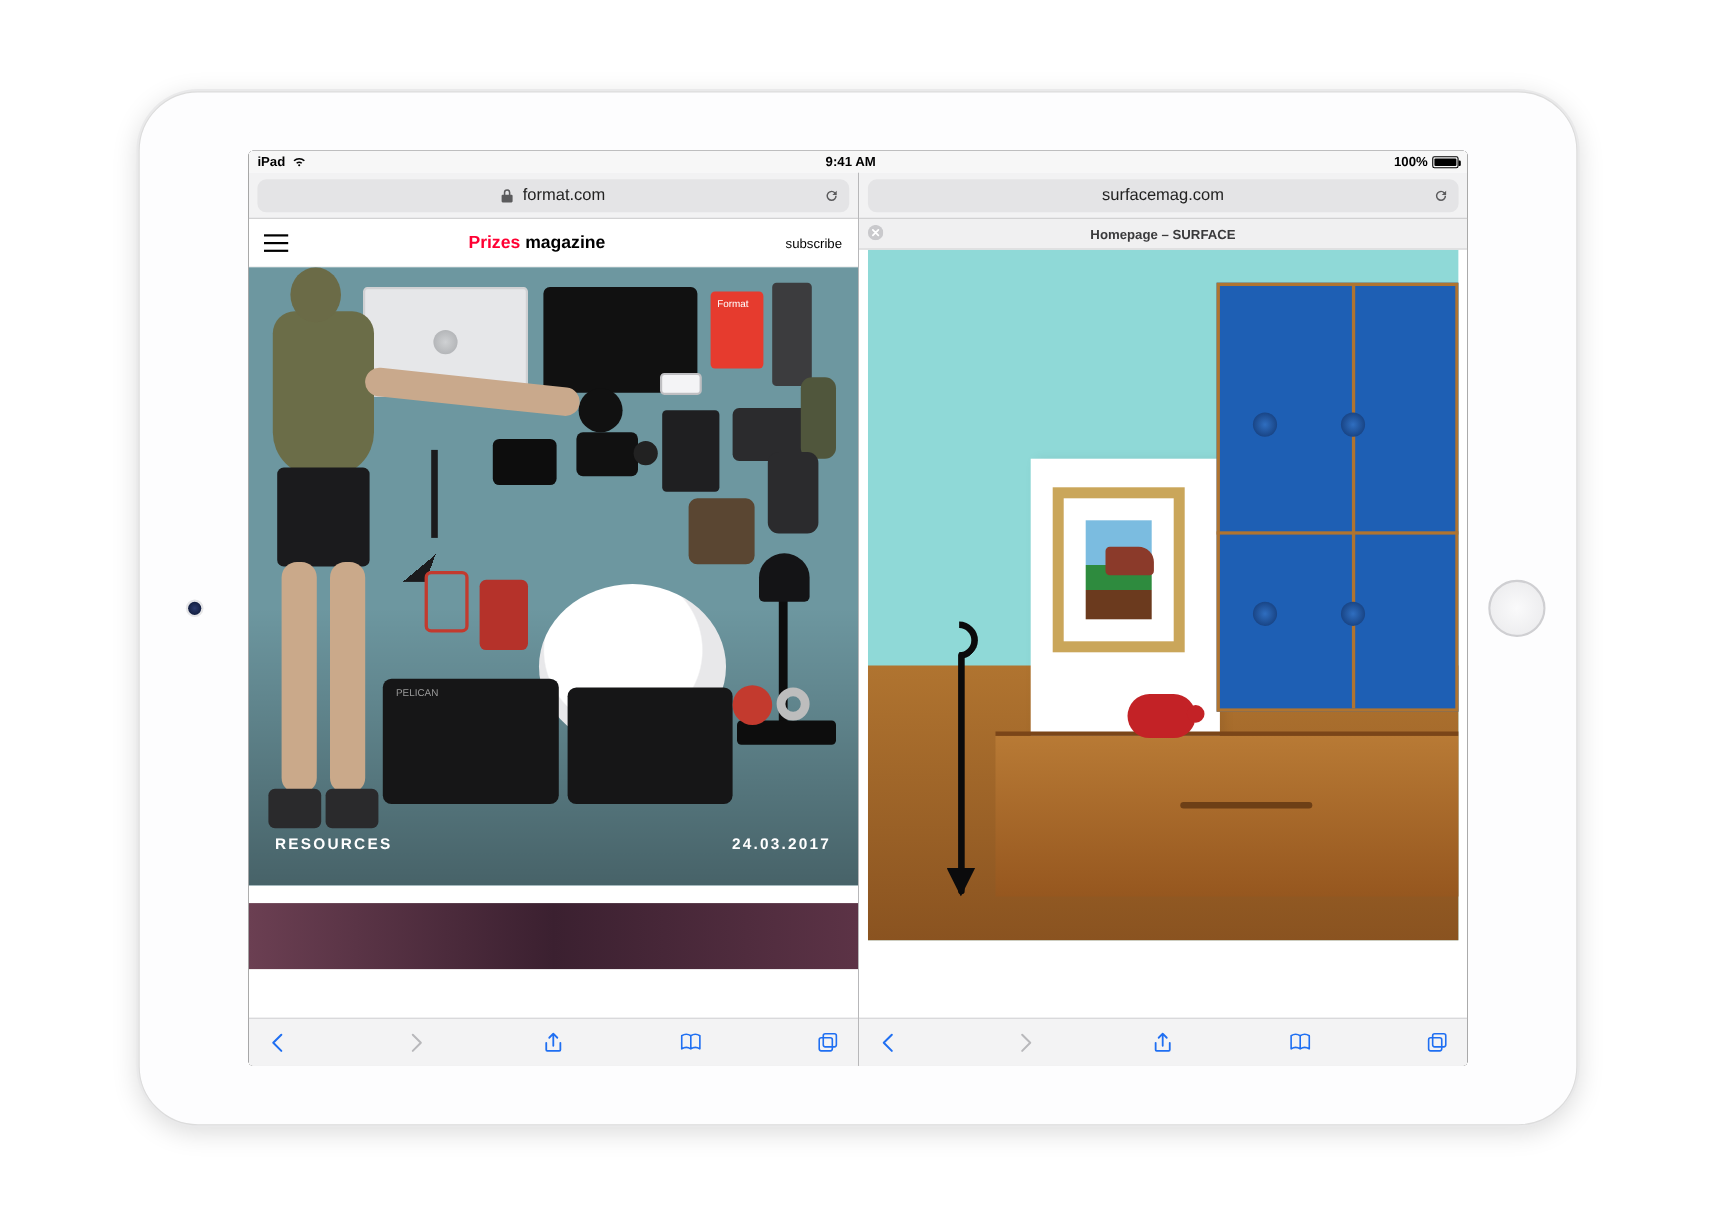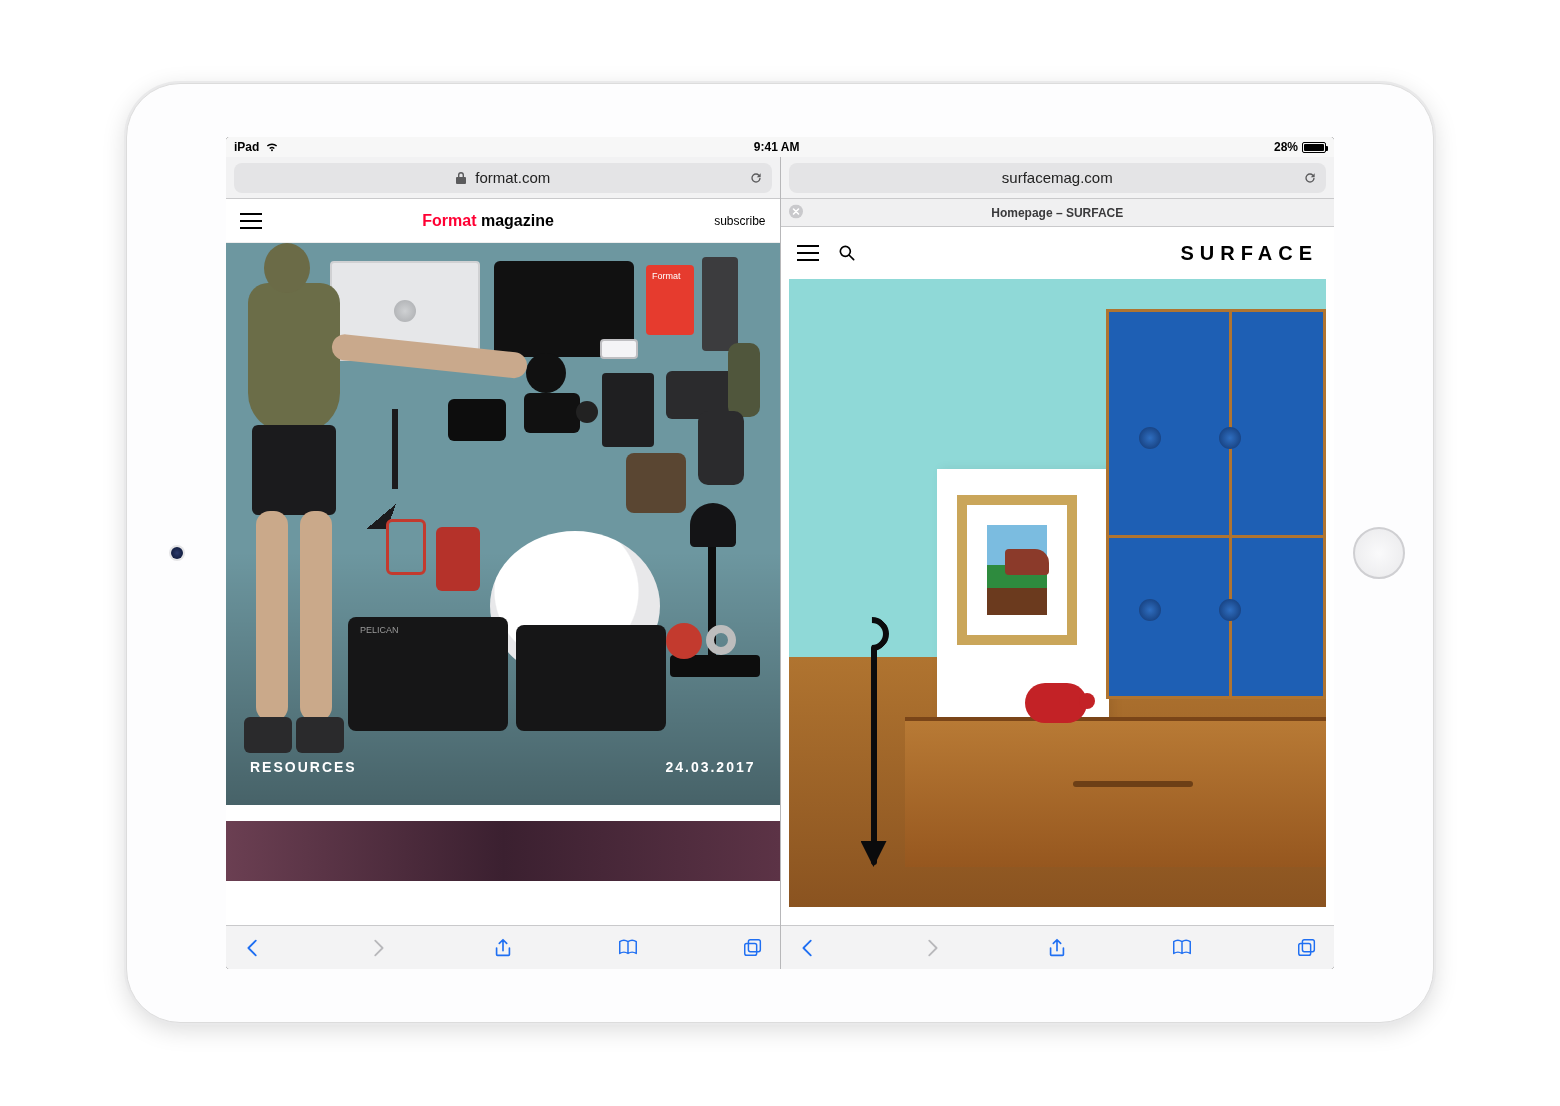--- a/index.html
+++ b/index.html
@@ -196,21 +196,21 @@
       <div class="status-bar">
         <div class="status-left">
           <span>iPad</span>
           <svg class="wifi-icon" viewBox="0 0 20 14">
             <path d="M10 13a1.4 1.4 0 100-2.8 1.4 1.4 0 000 2.8zM6 8.4a6 6 0 018 0l-1.4 1.4a4 4 0 00-5.2 0L6 8.4zM2.6 5a11 11 0 0114.8 0l-1.4 1.4a9 9 0 00-12 0L2.6 5z" fill="#000"></path>
           </svg>
         </div>
         <div style="font-weight:600;">9:41 AM</div>
         <div class="status-right">
           <span class="battery">
-            <span>28%</span>
+            <span>100%</span>
             <span class="battery-shell">
                 <span class="battery-fill"></span>
               </span>
           </span>
         </div>
       </div>
 
       <div class="split">
 
         <div class="pane">
@@ -229,21 +229,21 @@
           </div>
 
           <div class="webview">
             <div class="fmt-header">
               <div class="hamb">
                   <span></span>
                   <span></span>
                   <span></span>
                 </div>
               <div class="fmt-logo">
-                <span class="red">Format</span>
+                <span class="red">Prizes</span>
                 <span>magazine</span>
               </div>
               <a class="subscribe">subscribe</a>
             </div>
             <div class="fmt-hero">
 
               <div class="item laptop"></div>
               <div class="item tablet"></div>
               <div class="item redbk"></div>
               <div class="item pencils"></div>
@@ -332,32 +332,20 @@
             <span class="close-x">
               <svg width="14" height="14" viewBox="0 0 14 14">
                   <circle cx="7" cy="7" r="7" fill="#c9c9cc"></circle>
                   <path d="M4.5 4.5l5 5m0-5l-5 5" stroke="#fff" stroke-width="1.6" stroke-linecap="round"></path>
                 </svg>
             </span>
             <span class="title">Homepage – SURFACE</span>
           </div>
 
           <div class="webview">
-            <div class="srf-header">
-              <div class="hamb">
-                  <span></span>
-                  <span></span>
-                  <span></span>
-                </div>
-              <svg width="20" height="20" viewBox="0 0 24 24">
-                  <circle cx="10" cy="10" r="6" fill="none" stroke="#000" stroke-width="2"></circle>
-                  <path d="M15 15l5 5" stroke="#000" stroke-width="2" stroke-linecap="round"></path>
-                </svg>
-              <div class="srf-logo">SURFACE</div>
-            </div>
             <div class="srf-hero">
               <div class="srf-wall"></div>
               <div class="srf-wood"></div>
               <div class="srf-whitewall"></div>
               <div class="srf-frame">
                   <div class="srf-art"></div>
                 </div>
               <div class="srf-cab"></div>
               <div class="knob k1"></div>
               <div class="knob k2"></div>

